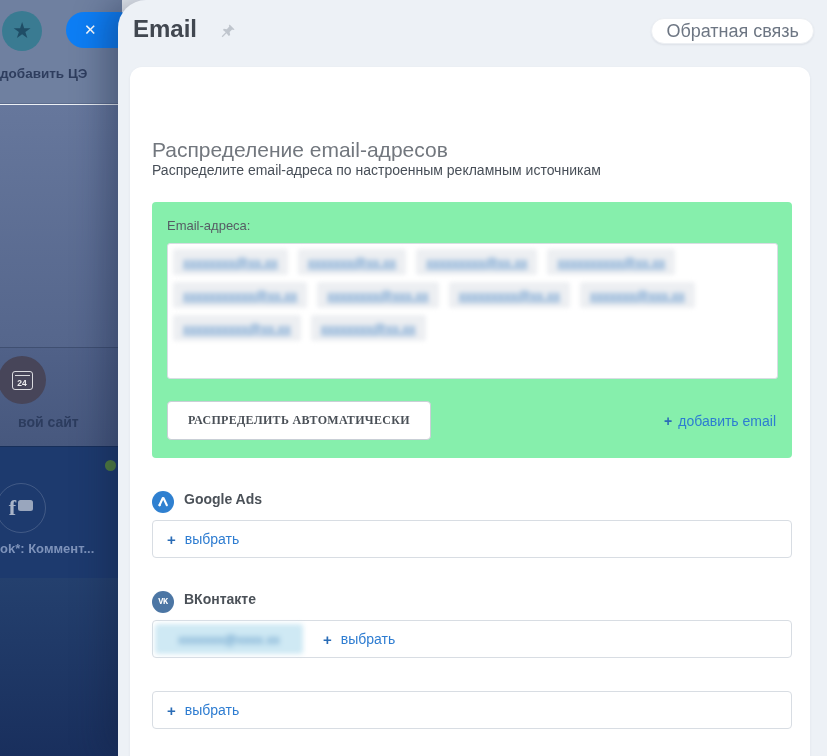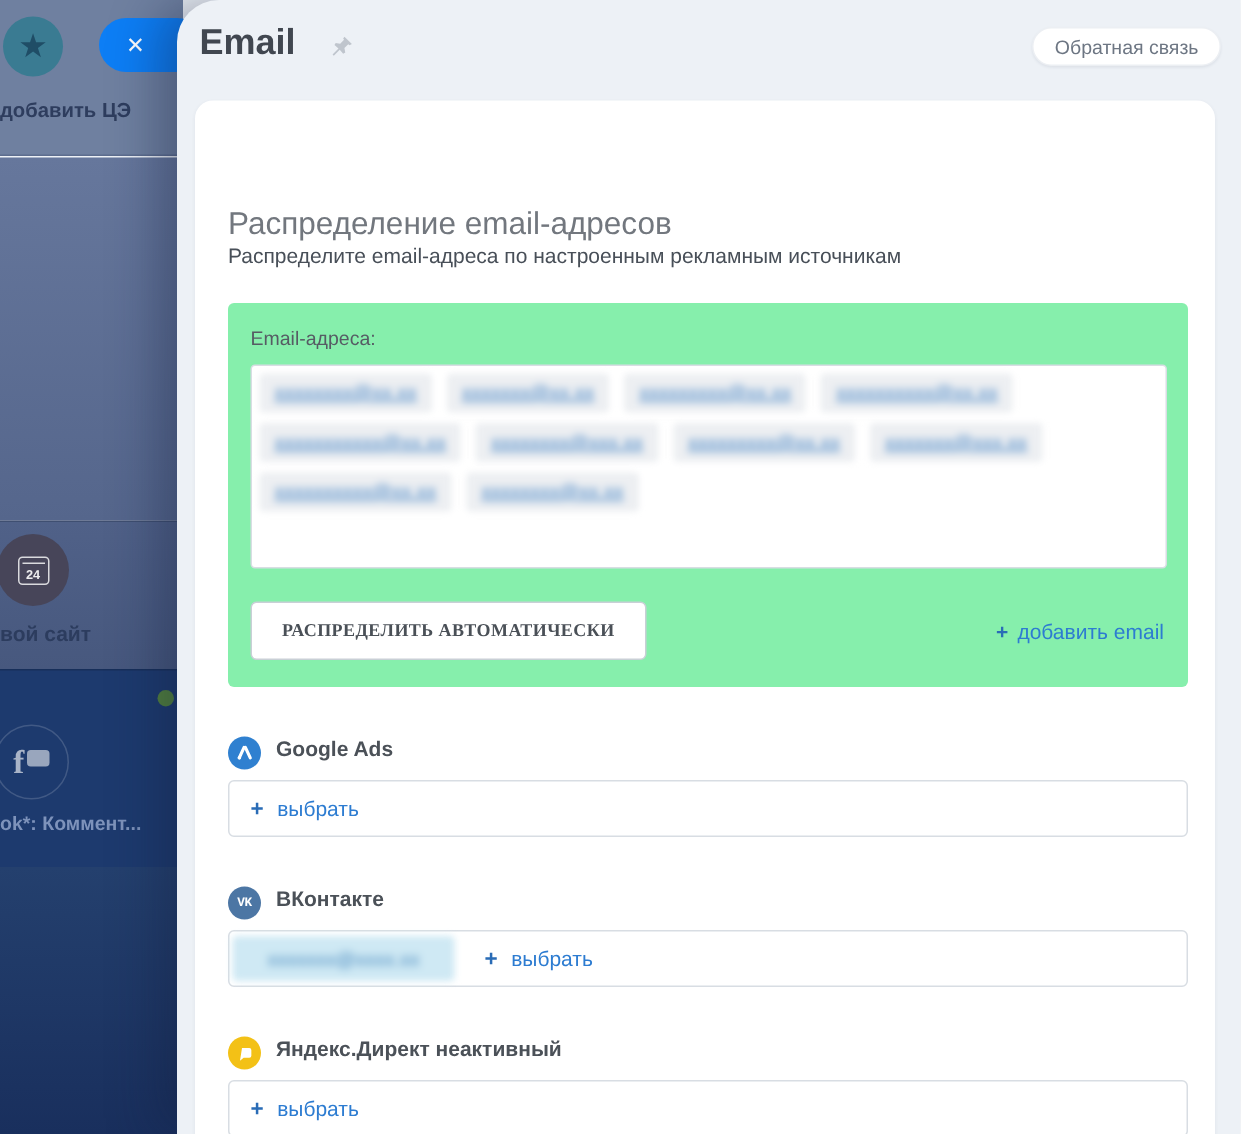--- a/index.html
+++ b/index.html
@@ -15,32 +15,32 @@
   .band-bottom { position:absolute; left:0; top:578px; width:100%; height:178px; background:linear-gradient(#24406e,#192f5d); }
 
   .star-circle { position:absolute; left:2px; top:11px; width:40px; height:40px; border-radius:50%; background:#3a7b92; display:flex; align-items:center; justify-content:center; }
   .star-glyph { color:#1f4d66; font-size:22px; line-height:1; }
   .close-btn { position:absolute; left:66px; top:12px; width:70px; height:36px; border-radius:18px; background:#0d7ef5; color:#fff; display:flex; align-items:center; padding-left:18px; font-size:15px; font-weight:700; }
   .contact-text { position:absolute; left:0; top:66px; width:100px; font-size:13.5px; font-weight:600; color:#2e3d5e; white-space:nowrap; }
   .cal-circle { position:absolute; left:-2px; top:356px; width:48px; height:48px; border-radius:50%; background:#474559; display:flex; align-items:center; justify-content:center; }
   .cal-glyph { width:21px; height:19px; border:1.5px solid rgba(255,255,255,.8); border-radius:3px; position:relative; display:flex; align-items:flex-end; justify-content:center; }
   .cal-glyph::before { content:""; position:absolute; left:2px; right:2px; top:3px; height:1.5px; background:rgba(255,255,255,.8); }
   .cal-day { font-size:8.5px; font-weight:700; color:rgba(255,255,255,.9); line-height:11px; }
-  .site-text { position:absolute; left:0; top:414px; font-size:14px; font-weight:600; color:#2c3c5e; white-space:nowrap; }
+  .site-text { position:absolute; left:0; top:414px; font-size:14px; font-weight:600; color:#2c3c5e; white-space:nowrap;padding-left:18px; }
   .fb-circle { position:absolute; left:-4px; top:483px; width:50px; height:50px; border-radius:50%; border:1.5px solid rgba(255,255,255,.16); display:flex; align-items:center; justify-content:center; gap:2px; }
   .fb-f { color:rgba(255,255,255,.62); font-size:22px; font-weight:700; font-family:"Liberation Serif",serif; }
   .fb-bubble { width:15px; height:11px; background:rgba(255,255,255,.55); border-radius:2.5px; margin-top:-6px; }
   .fb-text { position:absolute; left:0; top:541px; font-size:13px; font-weight:600; color:#7e93bb; white-space:nowrap; }
   .green-dot { position:absolute; right:6px; top:460px; width:11px; height:11px; border-radius:50%; background:#53823c; }
 
   
   .panel { position:absolute; left:118px; top:0; right:0; bottom:0; background:#edf1f6; border-top-left-radius:28px; box-shadow:-14px 0 32px rgba(18,30,60,.35); }
   .panel-title { position:absolute; left:15px; top:15px; font-size:24px; font-weight:600; color:#414750; display:flex; align-items:center; gap:22px; }
   .pin-icon { width:17px; height:17px; margin-top:4px; opacity:.85; }
-  .feedback-btn { position:absolute; right:13px; top:18px; height:26px; padding:0 14px; border-radius:14px; background:#fff; border:1px solid #eceff3; box-shadow:0 1px 2px rgba(30,40,60,.08); font-size:13px; color:#6d7683; display:flex; align-items:center; }
+  .feedback-btn { position:absolute; right:13px; top:18px; height:26px; padding:0 14px; border-radius:14px; background:#fff; border:1px solid #eceff3; box-shadow:0 1px 2px rgba(30,40,60,.08); font-size:18px; color:#6d7683; display:flex; align-items:center; }
 
   
   .card { position:absolute; left:12px; right:17px; top:67px; height:720px; background:#fff; border-radius:12px 12px 0 0; box-shadow:0 1px 3px rgba(40,60,90,.07); padding:23px 18px 0 22px; }
   .card-title { font-size:21px; font-weight:400; color:#72777e;margin-top:48px; }
   .card-subtitle { font-size:14px; color:#484f58; }
 
   .gray-section { margin-top:24px; background:#86efac; border-radius:4px; padding:16px 14px 18px 15px; }
   .emails-label { font-size:13px; color:#565c64; }
   .email-box { margin-top:10px; height:136px; background:#fff; border:1px solid #d8dde3; border-radius:3px; padding:5px; display:flex; flex-wrap:wrap; gap:7px 10px; align-content:flex-start; overflow:hidden; }
   .chip { background:#edeff2; border-radius:3px; padding:4px 10px; filter:blur(2px); }
@@ -167,28 +167,20 @@
           <span class="vk-chip-text">xxxxxxx@xxxx.xx</span>
         </span>
         <span class="select-link">
           <span class="plus">+</span>
           <span>выбрать</span>
         </span>
       </div>
     </div>
 
     <div class="source">
-      <div class="source-head">
-        <span class="source-icon icon-yandex">
-          <svg width="13" height="13" viewBox="0 0 24 24">
-            <path d="M8 5 h9 a2.5 2.5 0 0 1 2.5 2.5 v7 a2.5 2.5 0 0 1 -2.5 2.5 h-7 l-4.5 3.5 z" fill="#fff"></path>
-          </svg>
-        </span>
-        <span class="source-name">Яндекс.Директ неактивный</span>
-      </div>
       <div class="select-box">
         <span class="select-link">
           <span class="plus">+</span>
           <span>выбрать</span>
         </span>
       </div>
     </div>
   </div>
 </div>
 

